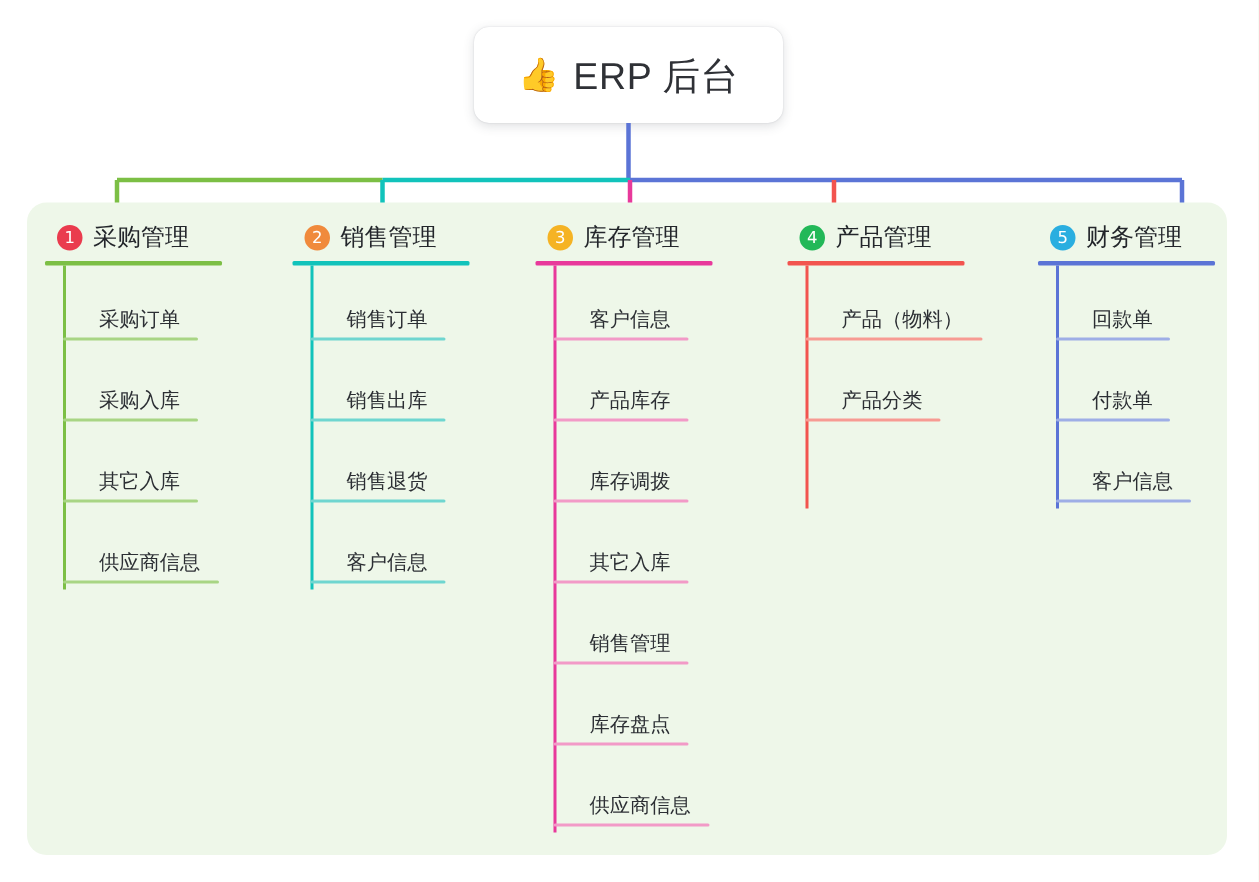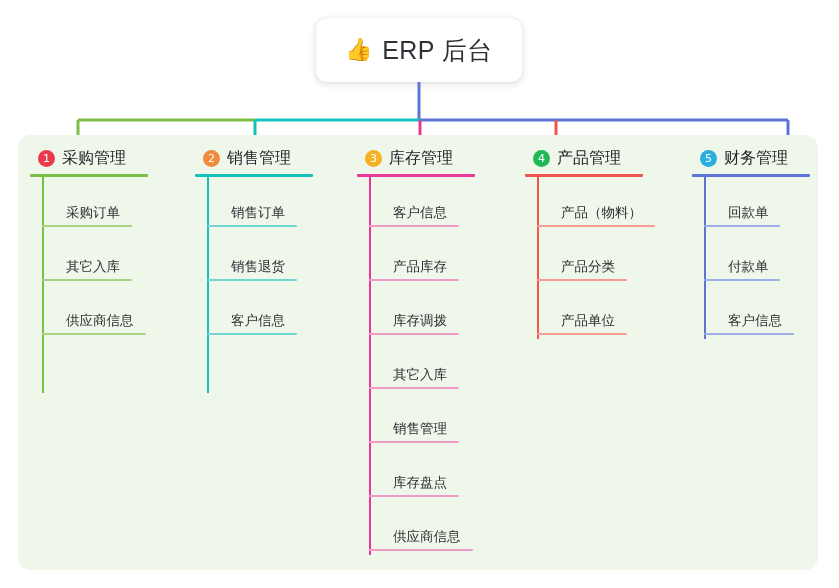--- a/index.html
+++ b/index.html
@@ -96,20 +96,24 @@
           <span class="col-title">采购管理</span>
         </div>
         <div class="col-rule" style="background: rgb(124, 191, 69); width: 118px;"></div>
         <div class="items">
           <div class="spine" style="background: rgb(124, 191, 69); height: 216px;"></div>
           <div class="item">
             <span class="item-text">采购订单</span>
             <div class="item-rule" style="background: rgb(168, 213, 132); width: 90px;"></div>
           </div>
           <div class="item">
+            <span class="item-text">采购入库</span>
+            <div class="item-rule" style="background: rgb(168, 213, 132); width: 90px;"></div>
+          </div>
+          <div class="item">
             <span class="item-text">其它入库</span>
             <div class="item-rule" style="background: rgb(168, 213, 132); width: 90px;"></div>
           </div>
           <div class="item">
             <span class="item-text">供应商信息</span>
             <div class="item-rule" style="background: rgb(168, 213, 132); width: 104px;"></div>
           </div>
         </div>
       </div>
       <div class="column" style="left: 195px; width: 150px;">
@@ -118,20 +122,24 @@
           <span class="col-title">销售管理</span>
         </div>
         <div class="col-rule" style="background: rgb(17, 195, 187); width: 118px;"></div>
         <div class="items">
           <div class="spine" style="background: rgb(17, 195, 187); height: 216px;"></div>
           <div class="item">
             <span class="item-text">销售订单</span>
             <div class="item-rule" style="background: rgb(111, 214, 208); width: 90px;"></div>
           </div>
           <div class="item">
+            <span class="item-text">销售出库</span>
+            <div class="item-rule" style="background: rgb(111, 214, 208); width: 90px;"></div>
+          </div>
+          <div class="item">
             <span class="item-text">销售退货</span>
             <div class="item-rule" style="background: rgb(111, 214, 208); width: 90px;"></div>
           </div>
           <div class="item">
             <span class="item-text">客户信息</span>
             <div class="item-rule" style="background: rgb(111, 214, 208); width: 90px;"></div>
           </div>
         </div>
       </div>
       <div class="column" style="left: 357px; width: 155px;">
@@ -181,24 +189,20 @@
         <div class="items">
           <div class="spine" style="background: rgb(242, 84, 79); height: 162px;"></div>
           <div class="item">
             <span class="item-text">产品（物料）</span>
             <div class="item-rule" style="background: rgb(247, 155, 147); width: 118px;"></div>
           </div>
           <div class="item">
             <span class="item-text">产品分类</span>
             <div class="item-rule" style="background: rgb(247, 155, 147); width: 90px;"></div>
           </div>
-          <div class="item">
-            <span class="item-text">产品单位</span>
-            <div class="item-rule" style="background: rgb(247, 155, 147); width: 90px;"></div>
-          </div>
         </div>
       </div>
       <div class="column" style="left: 692px; width: 140px;">
         <div class="col-head">
           <span class="badge" style="background: rgb(42, 174, 224);">5</span>
           <span class="col-title">财务管理</span>
         </div>
         <div class="col-rule" style="background: rgb(91, 116, 214); width: 118px;"></div>
         <div class="items">
           <div class="spine" style="background: rgb(91, 116, 214); height: 162px;"></div>

